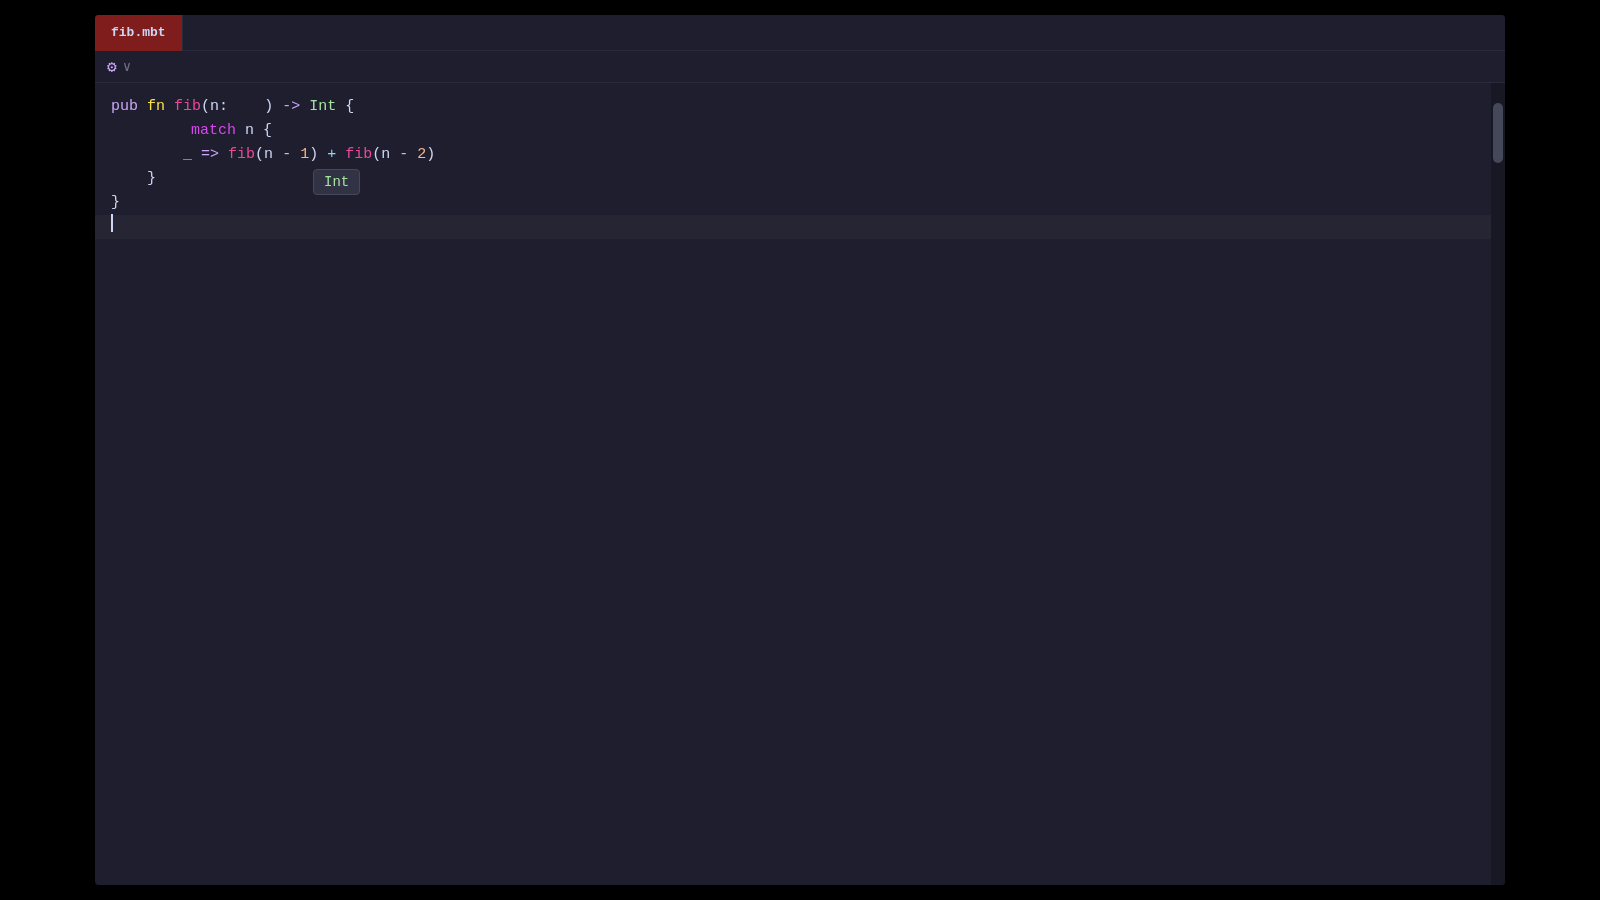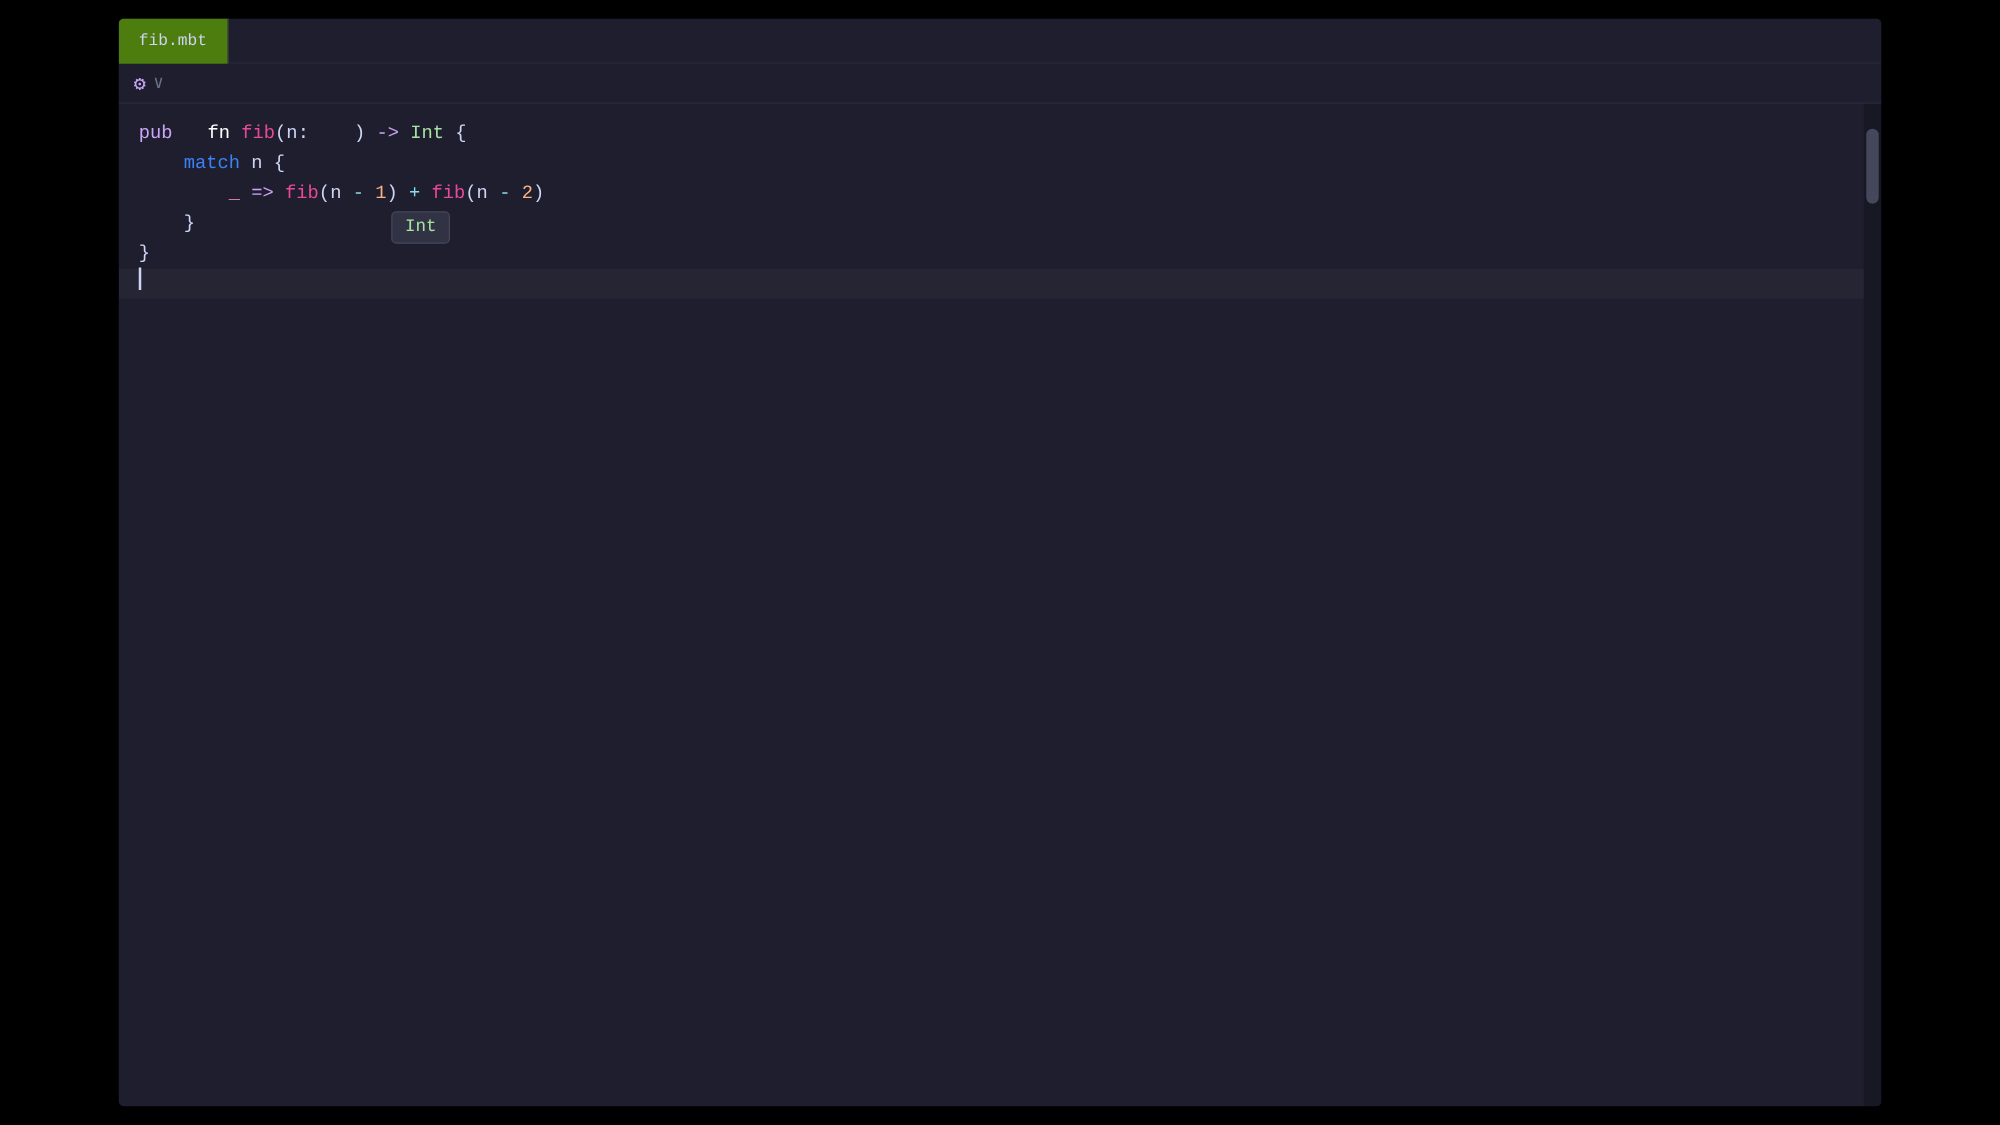--- a/index.html
+++ b/index.html
@@ -35,25 +35,26 @@
       display: flex;
       align-items: center;
       border-bottom: 1px solid #2a2a3e;
       height: 36px;
     }
 
     .tab {
       padding: 20px 16px;
       font-size: 13px;
       color: #cdd6f4;
-      background-color: #4d7c0f;
+      background-color: #7f1d1d;
       border-right: 1px solid #2a2a3e;
       height: 100%;
       display: flex;
       align-items: center;
+      font-weight: bold;
     }
 
     .breadcrumb-bar {
       padding: 6px 12px;
       display: flex;
       align-items: center;
       gap: 6px;
       height: 32px;
       background-color: #1e1e2e;
       border-bottom: 1px solid #2a2a3e;
@@ -86,22 +87,22 @@
       position: relative;
     }
 
     .code-content {
       white-space: pre;
       color: #cdd6f4;
     }
 
     
     .kw-pub { color: #cba6f7; text-align: right; }
-    .kw-fn { color: #ffffff; margin-left: 19px; }
-    .kw-match { color: #3b82f6; }
+    .kw-fn { color: #fde047; }
+    .kw-match { color: #d946ef; margin-left: 44px; }
     .fn-name { color: #ec4899; }
     .param-name { color: #cdd6f4; }
     .type-name { color: #a6e3a1; }
     .arrow { color: #cba6f7; }
     .brace { color: #cdd6f4; }
     .number { color: #fab387; }
     .underscore { color: #f38ba8; }
     .operator { color: #89dceb; }
 
     .cursor-line {

